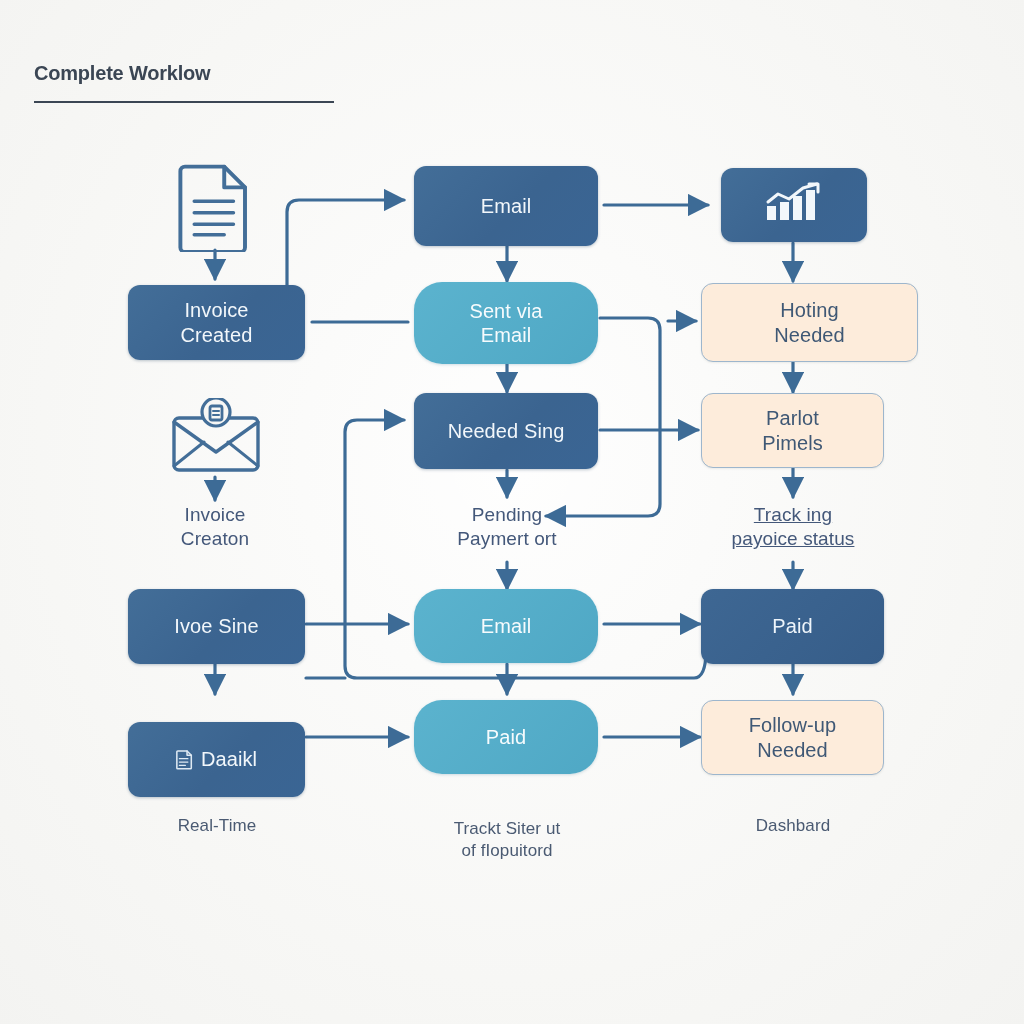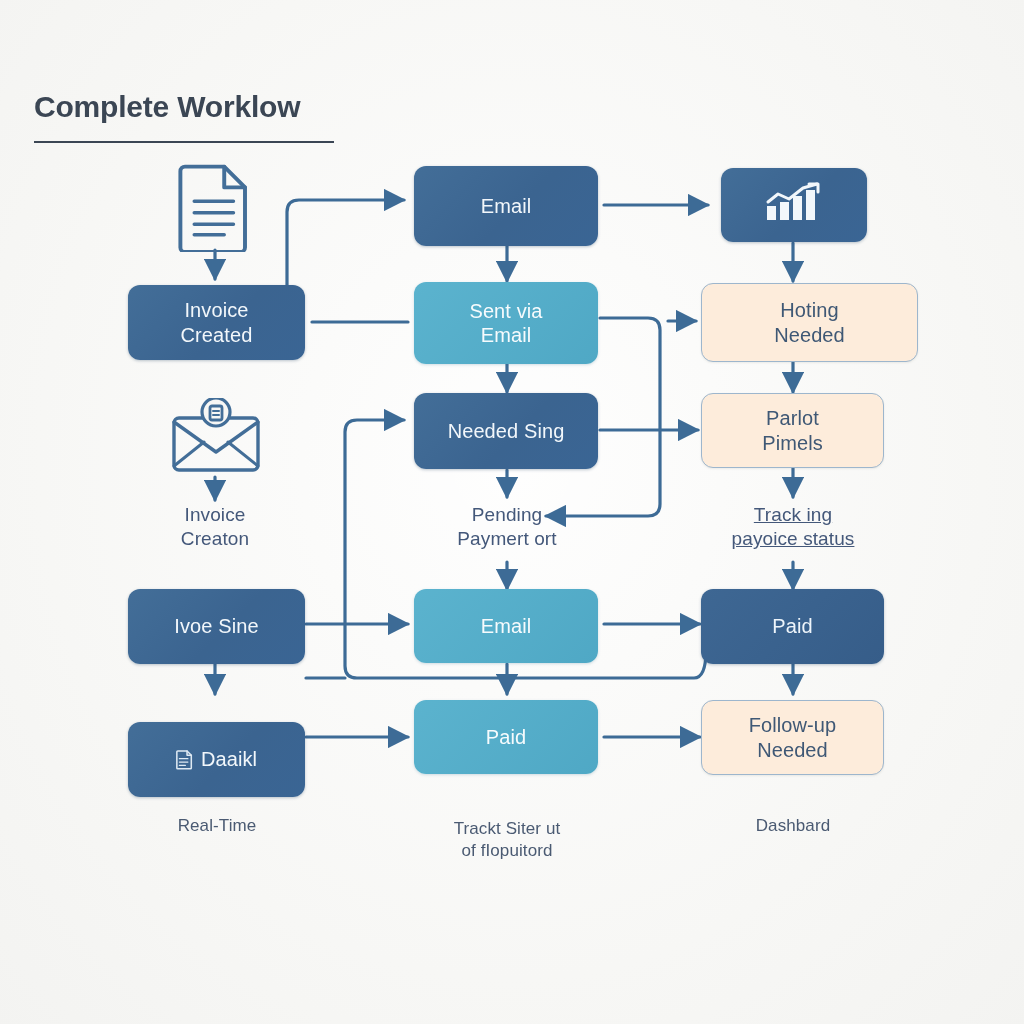--- a/index.html
+++ b/index.html
@@ -26,27 +26,26 @@
   }
 
   
   #title-block {
     position: absolute;
     left: 34px;
     top: 62px;
     width: 330px;
   }
   #page-title {
-    font-size: 30px;
+    font-size: 20px;
     font-weight: 700;
     color: #3b4654;
     letter-spacing: -0.2px;
     line-height: 1.15;
     white-space: nowrap;
-    margin-top: 28px;
   }
   #title-rule {
     margin-top: 16px;
     height: 2px;
     background: #3b4654;
     width: 300px;
   }
 
   
   #connectors {
@@ -79,20 +78,21 @@
   }
   .node.darker {
     background: linear-gradient(135deg, #3e6793 0%, #365d89 100%);
     color: #eef5fb;
     box-shadow: 0 1px 3px rgba(40,70,100,0.30);
   }
   .node.light {
     background: linear-gradient(135deg, #5bb3ce 0%, #4fa8c5 100%);
     color: #f6fbfd;
     box-shadow: 0 1px 3px rgba(50,110,140,0.22);
+    border-radius: 28px;
   }
   .node.peach {
     background: #fdecdb;
     color: #3f5875;
     border: 1px solid #9db6cd;
     box-shadow: 0 1px 2px rgba(120,120,110,0.12);
   }
   .node .node-label { display: block; }
 
   

